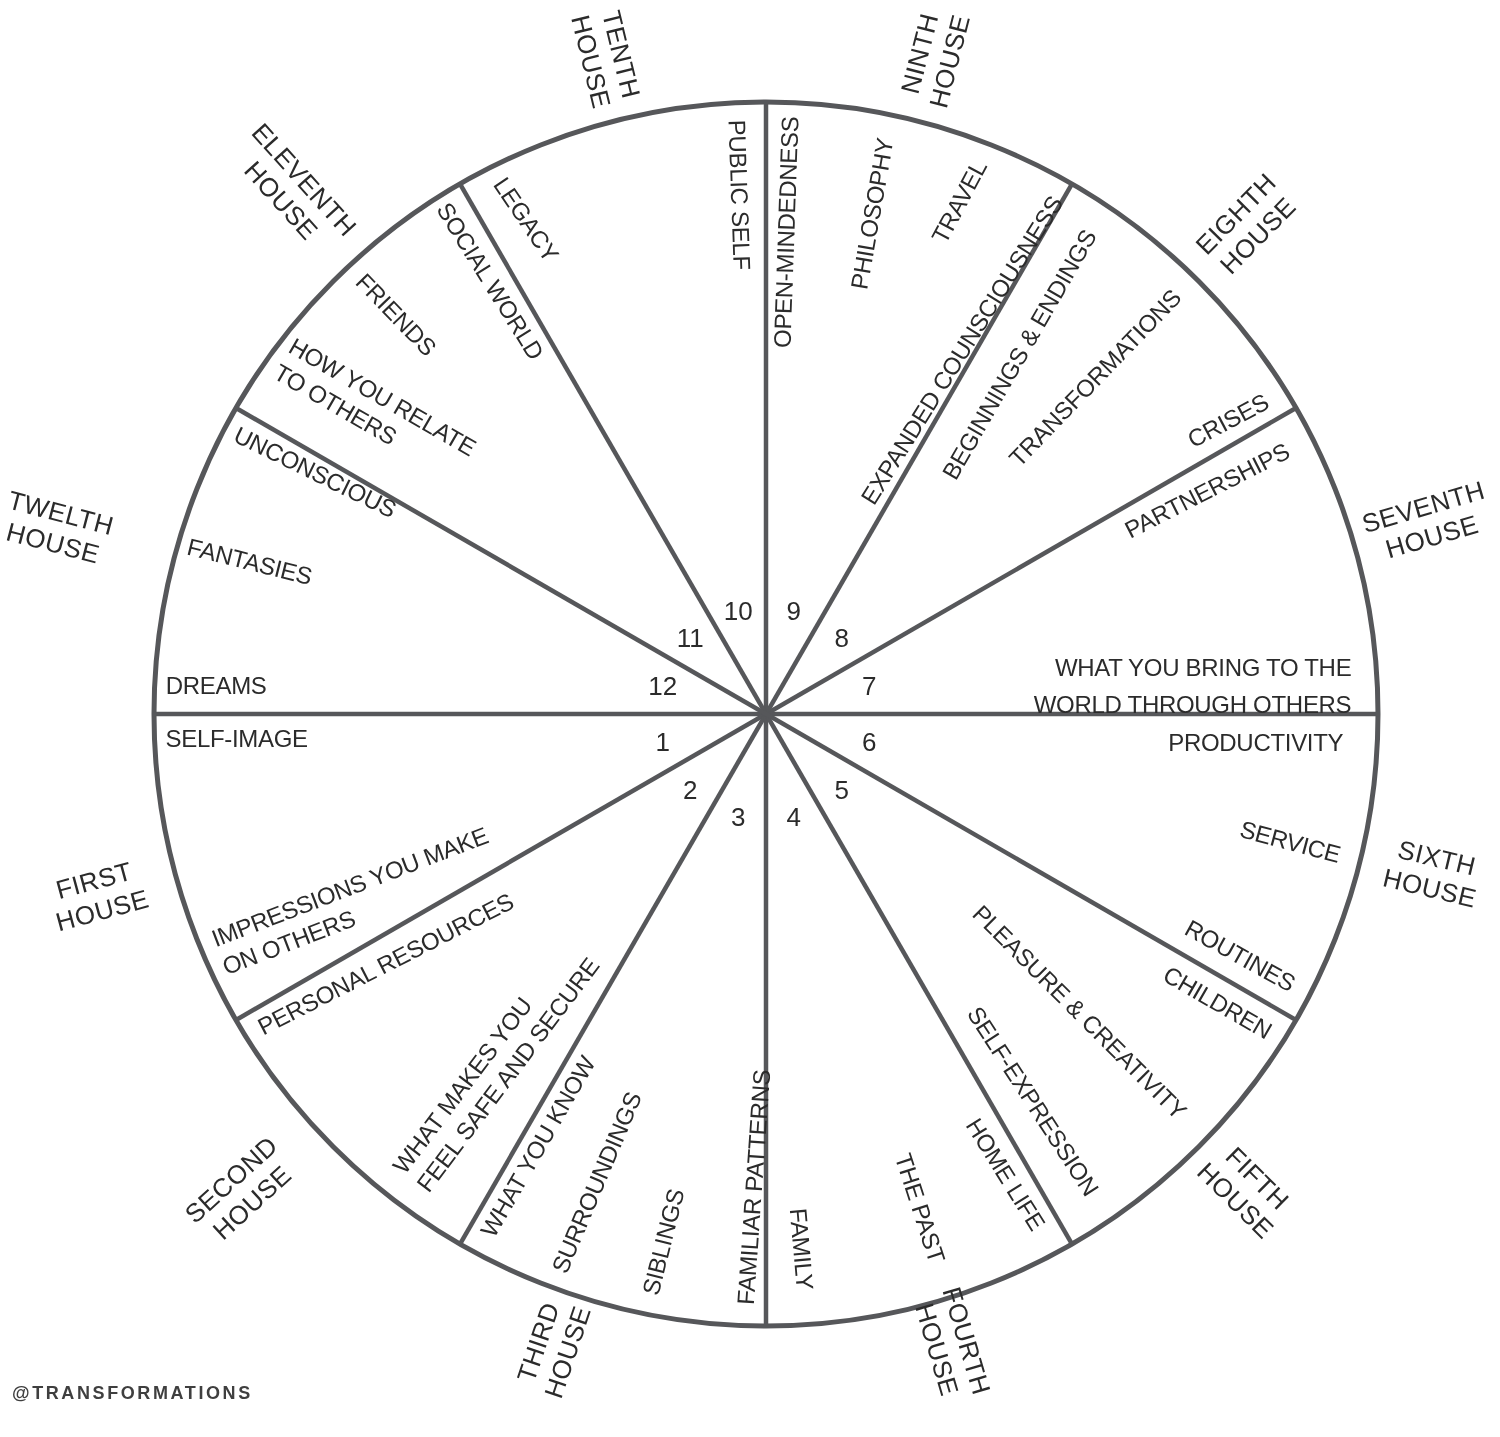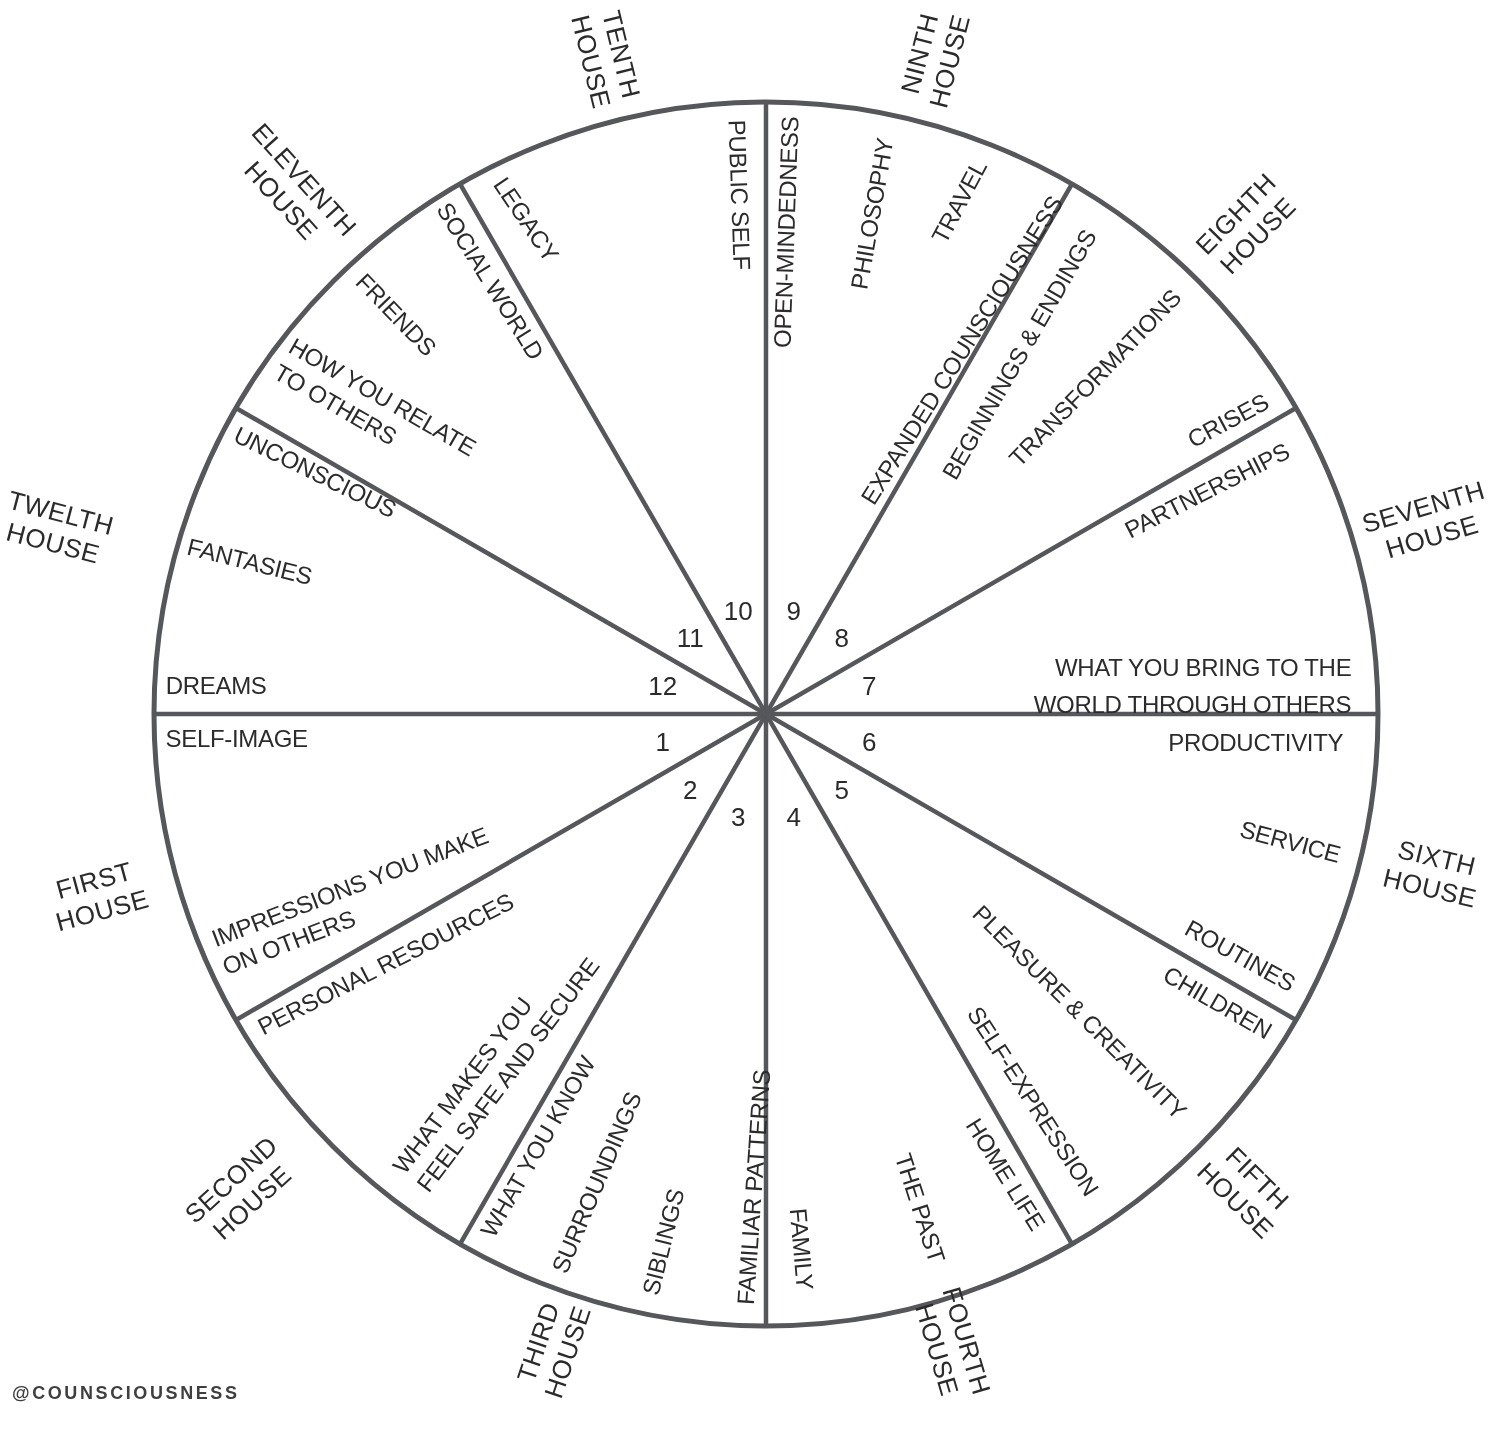--- a/index.html
+++ b/index.html
@@ -109,14 +109,14 @@
         <text x="360.29036210048497" y="277.40443232272224" text-anchor="start" dominant-baseline="central" font-size="24" letter-spacing="-0.3" transform="rotate(46 360.29036210048497 277.40443232272224)" fill="#2b2b2b">FRIENDS</text>
         <text x="283.6858836296696" y="342.10632794919525" text-anchor="start" dominant-baseline="central" font-size="24" letter-spacing="-0.3" transform="rotate(30 283.6858836296696 357.10632794919525)" fill="#2b2b2b">HOW YOU RELATE</text>
         <text x="283.6858836296696" y="372.10632794919525" text-anchor="start" dominant-baseline="central" font-size="24" letter-spacing="-0.3" transform="rotate(30 283.6858836296696 357.10632794919525)" fill="#2b2b2b">TO OTHERS</text>
         <text x="662.6459365870697" y="686.3063621740303" text-anchor="middle" dominant-baseline="central" font-size="26" fill="#2b2b2b">12</text>
         <text x="56.99273721528232" y="512.4954266193374" text-anchor="middle" dominant-baseline="central" font-size="26" letter-spacing="0.5" transform="rotate(14.7 56.99273721528232 527.9954266193374)" fill="#2b2b2b">TWELTH</text>
         <text x="56.99273721528232" y="543.4954266193374" text-anchor="middle" dominant-baseline="central" font-size="26" letter-spacing="0.5" transform="rotate(14.7 56.99273721528232 527.9954266193374)" fill="#2b2b2b">HOUSE</text>
         <text x="235.74062194678402" y="433.24211144365574" text-anchor="start" dominant-baseline="central" font-size="24" letter-spacing="-0.3" transform="rotate(26 235.74062194678402 433.24211144365574)" fill="#2b2b2b">UNCONSCIOUS</text>
         <text x="187.90320122248033" y="546.0473541643838" text-anchor="start" dominant-baseline="central" font-size="24" letter-spacing="-0.3" transform="rotate(14 187.90320122248033 546.0473541643838)" fill="#2b2b2b">FANTASIES</text>
         <text x="165.667185147856" y="685.6890231235049" text-anchor="start" dominant-baseline="central" font-size="24" letter-spacing="-0.3" fill="#2b2b2b">DREAMS</text>
       </svg></div>
-  <div class="watermark">@COUNSCIOUSNESS</div>
+  <div class="watermark">@TRANSFORMATIONS</div>
 </div>
 
 </body></html>

